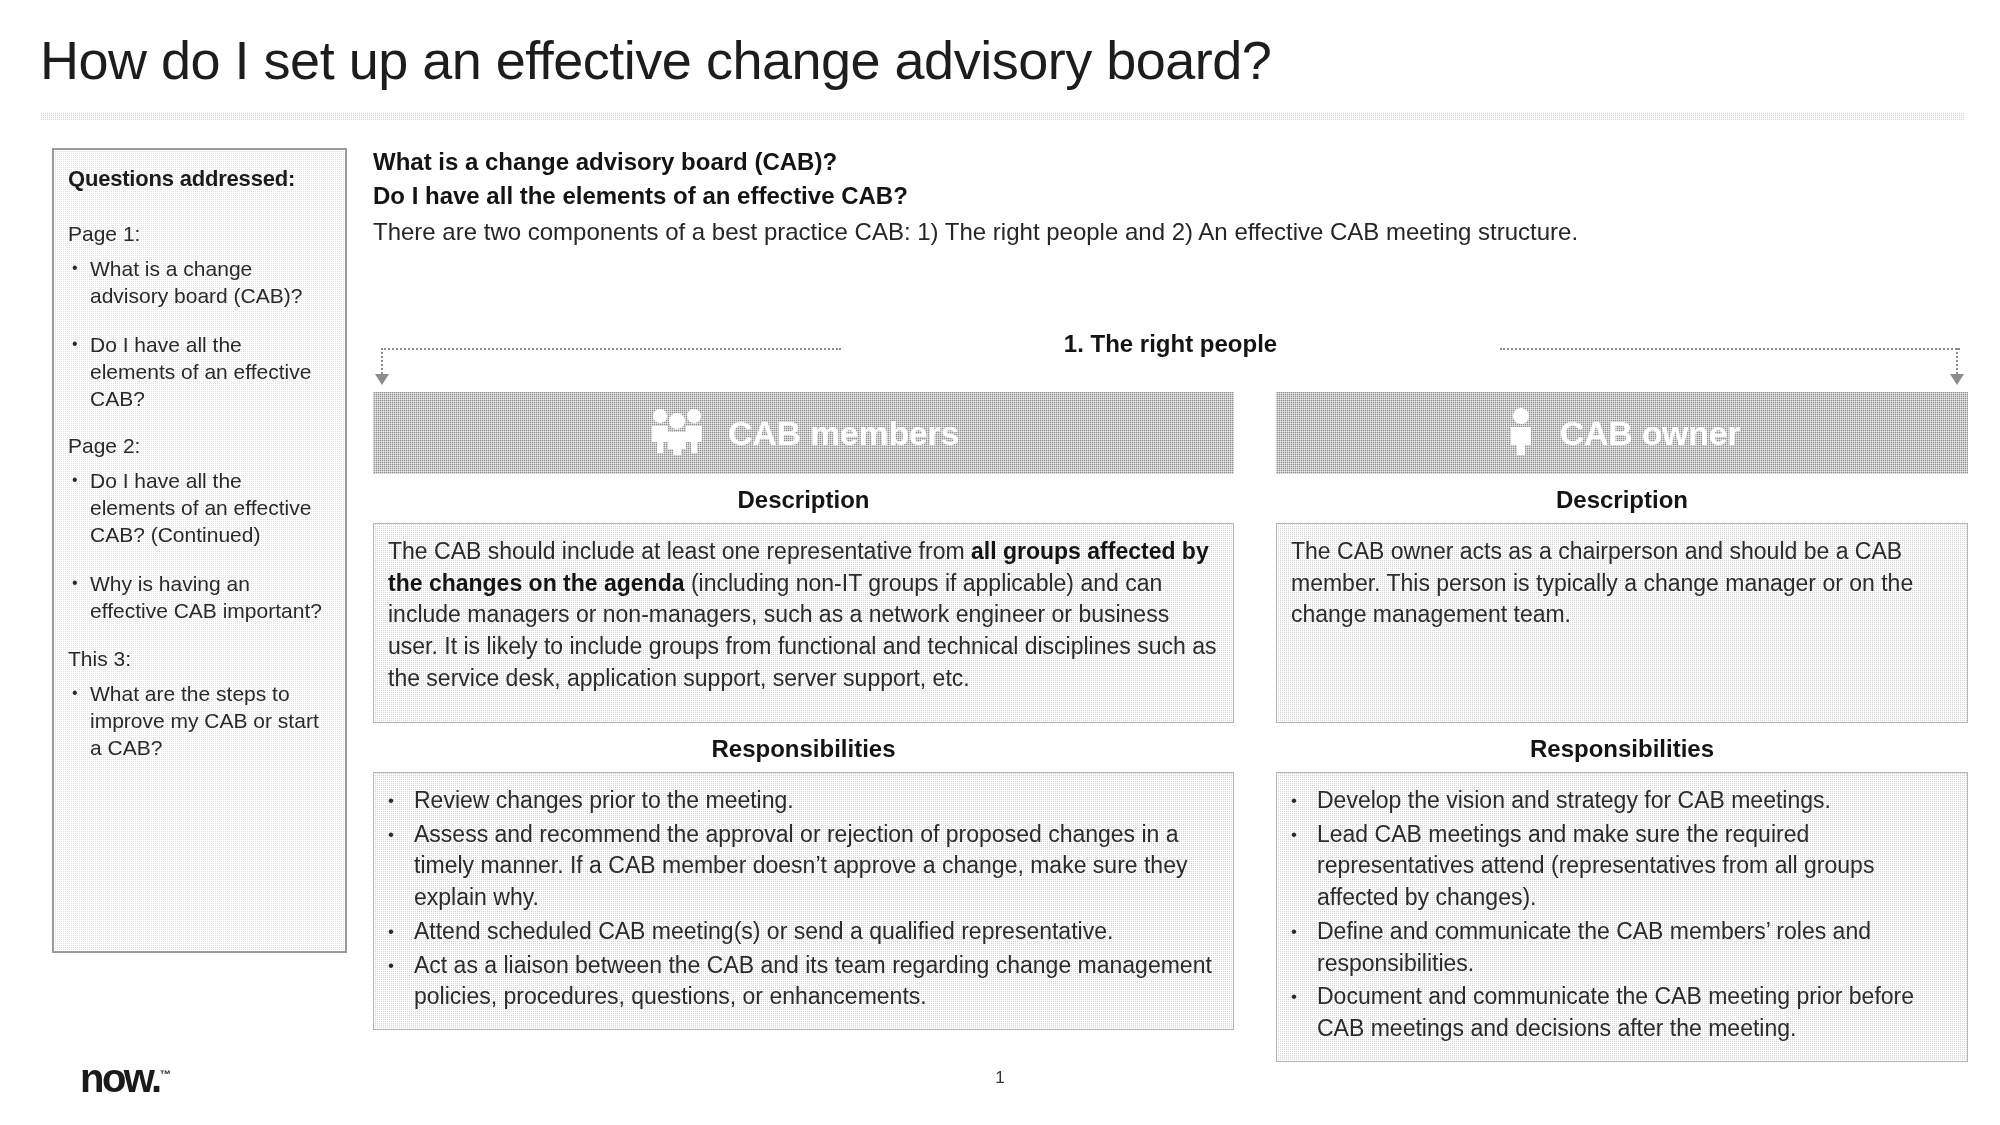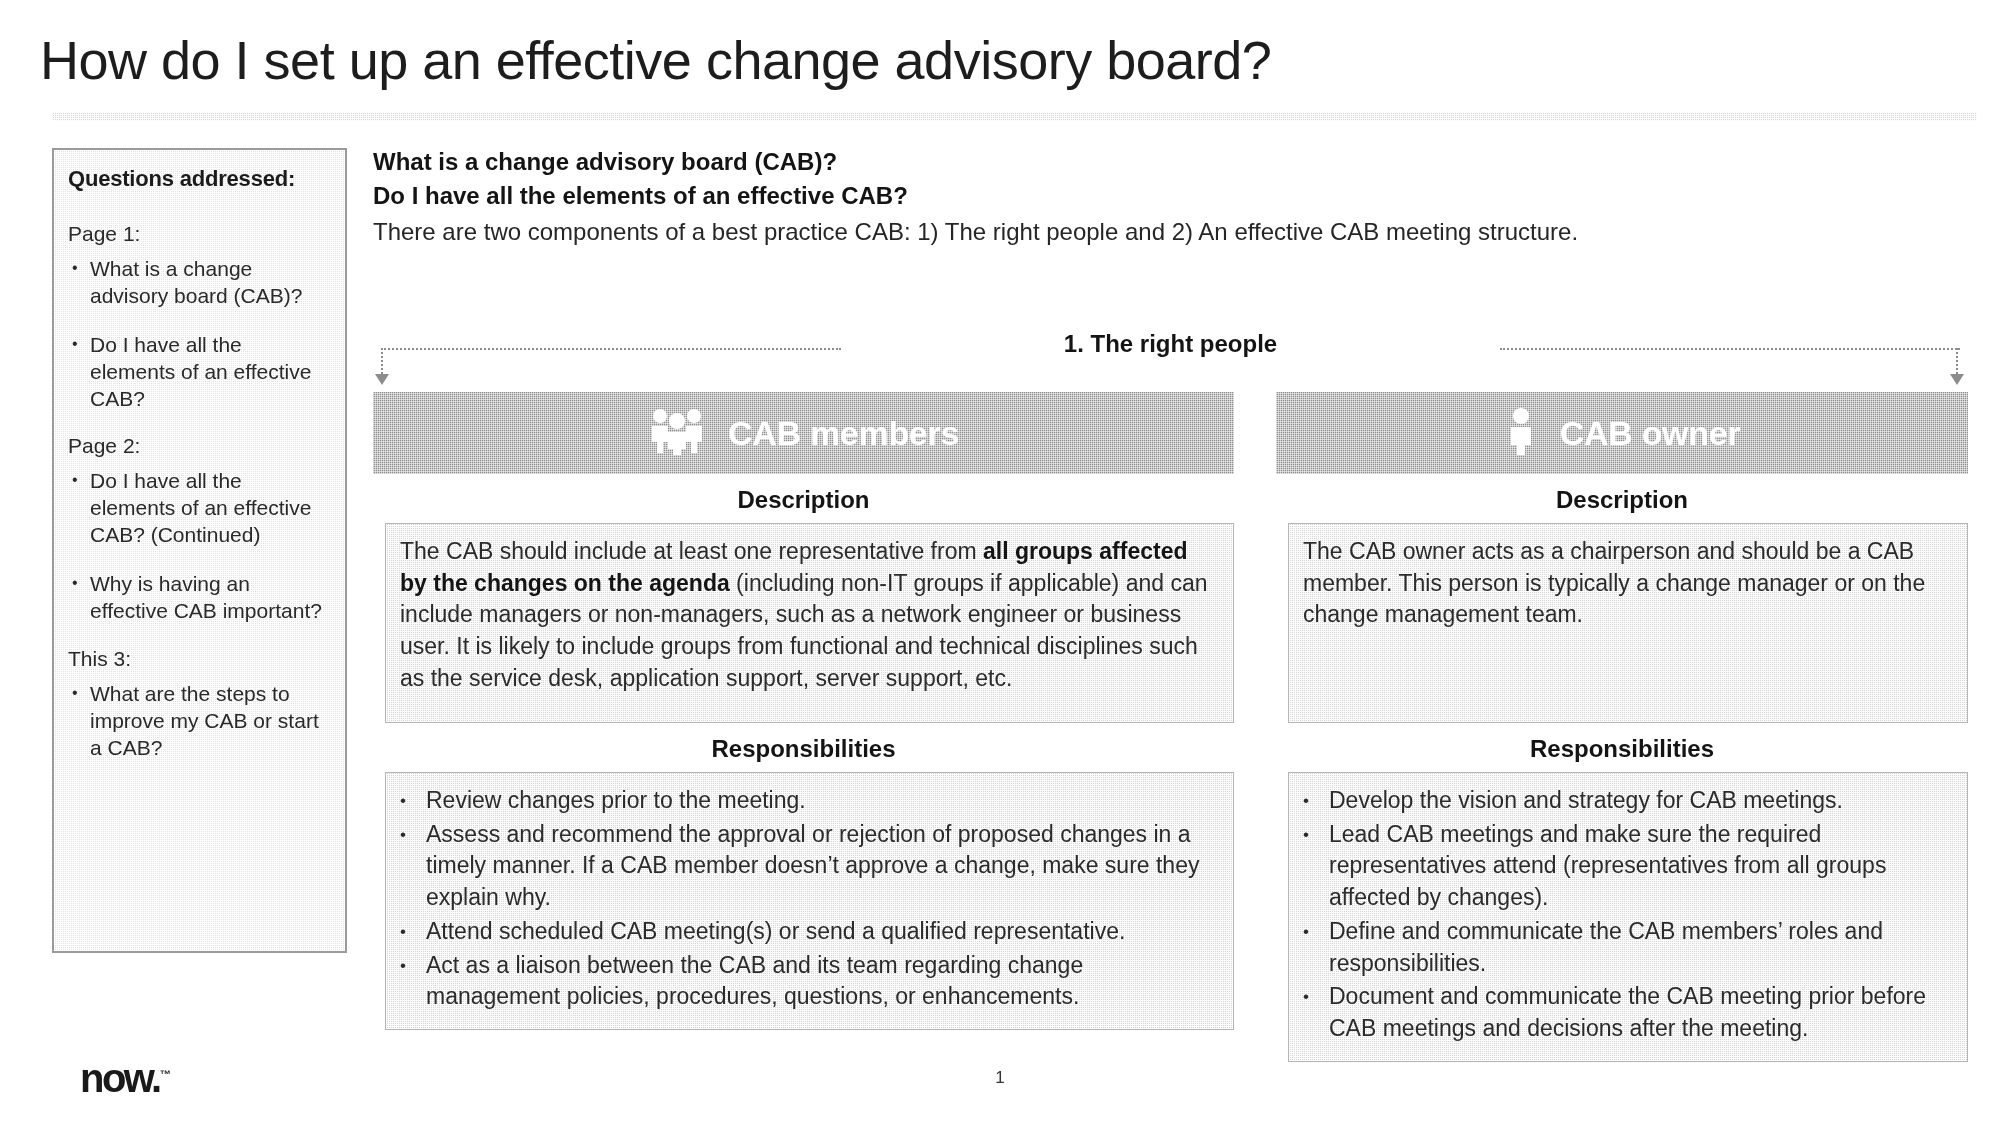--- a/index.html
+++ b/index.html
@@ -25,21 +25,20 @@
       repeating-linear-gradient(0deg, rgba(255,255,255,.85) 0 1px, rgba(0,0,0,0) 1px 2px),
       repeating-linear-gradient(90deg, rgba(255,255,255,.85) 0 1px, rgba(0,0,0,0) 1px 2px);
   }
 
   
   .halftone {
     background-color: #d7d7d7;
     background-image:
       repeating-linear-gradient(0deg, rgba(255,255,255,.9) 0 1px, rgba(0,0,0,0) 1px 2px),
       repeating-linear-gradient(90deg, rgba(255,255,255,.9) 0 1px, rgba(0,0,0,0) 1px 2px);
-    margin-left: 12px;
   }
   .halftone-light {
     background-color: #e3e3e3;
     background-image:
       repeating-linear-gradient(0deg, rgba(255,255,255,.92) 0 1px, rgba(0,0,0,0) 1px 2px),
       repeating-linear-gradient(90deg, rgba(255,255,255,.92) 0 1px, rgba(0,0,0,0) 1px 2px);
   }
 
   
   .sidebar {

